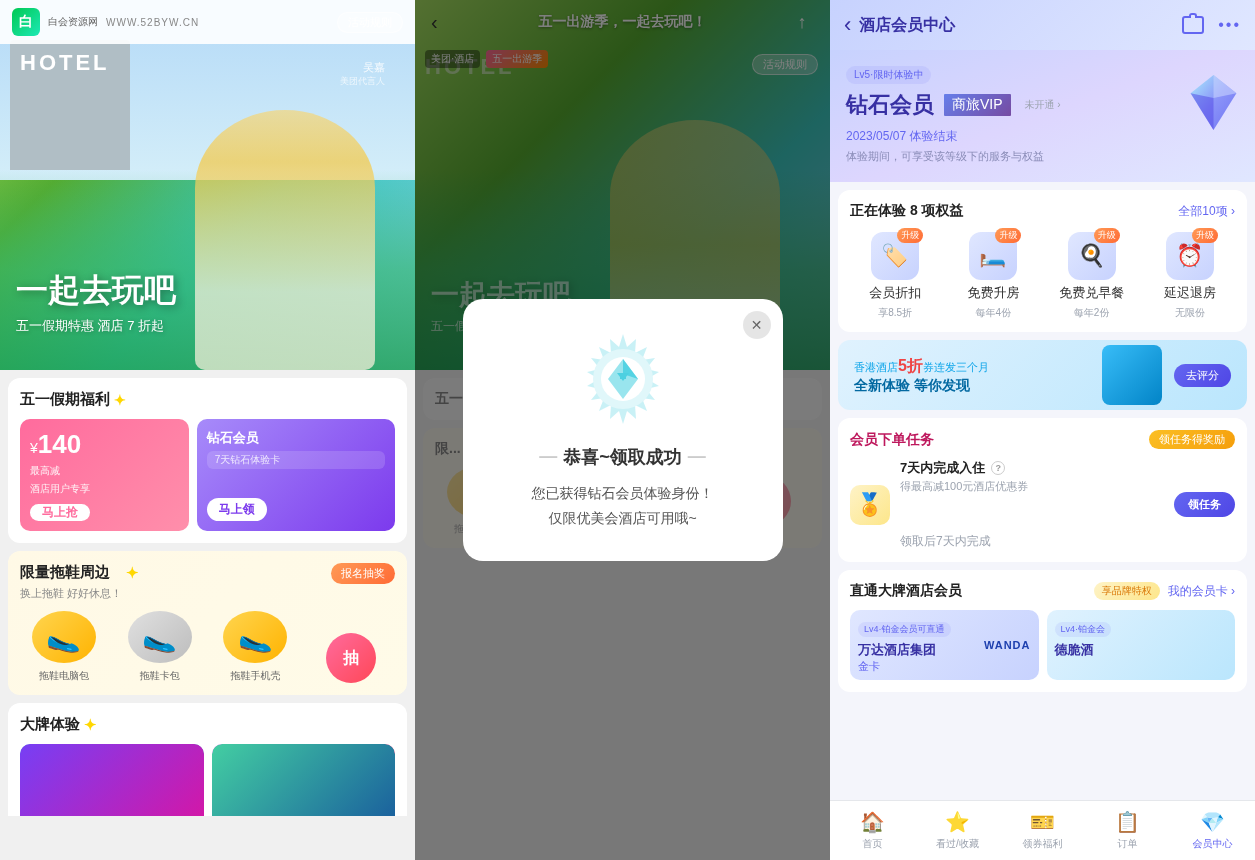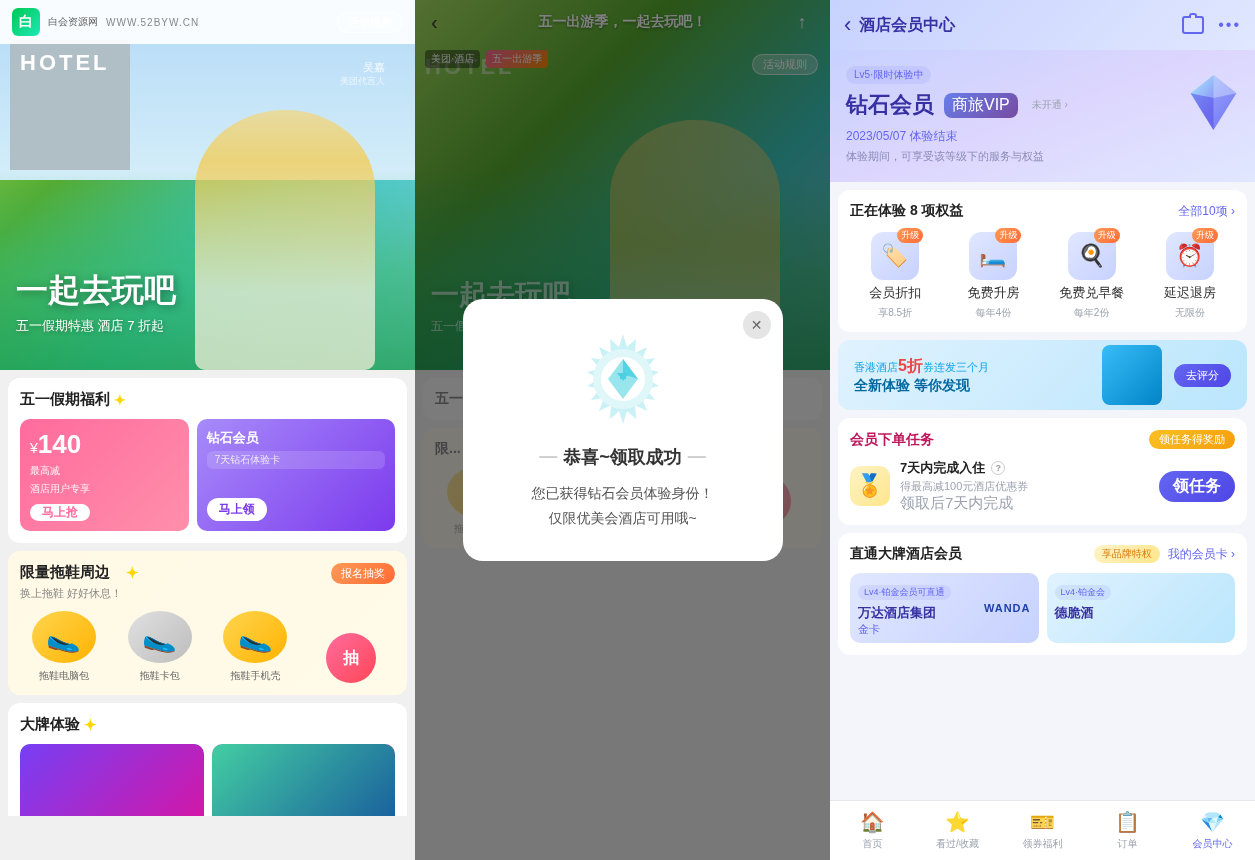--- a/index.html
+++ b/index.html
@@ -386,23 +386,23 @@
       margin-bottom: 8px;
     }
     .member-name {
       font-size: 22px;
       font-weight: 800;
       color: #3730a3;
     }
     .vip-tag {
       background: linear-gradient(135deg, #667eea, #764ba2);
       color: #fff;
-      border-radius: 8px;
+      border-radius: 1px;
       padding: 2px 8px;
-      font-size: 16px;
+      font-size: 14px;
       display: flex;
       align-items: center;
       gap: 3px;
     }
     .not-open {
       font-size: 10px;
       color: #9ca3af;
       margin-left: 4px;
     }
     .member-expire {
@@ -582,29 +582,30 @@
       justify-content: center;
       font-size: 9px;
       color: #999;
     }
     .task-coupon {
       font-size: 11px;
       color: #9ca3af;
       margin-top: 2px;
     }
     .task-deadline {
-      font-size: 15px;
+      font-size: 12px;
       color: #9ca3af;
+      margin-top: 39px;
     }
     .task-btn {
       background: linear-gradient(135deg, #6366f1, #4f46e5);
       color: #fff;
       border-radius: 20px;
       padding: 5px 14px;
-      font-size: 16px;
+      font-size: 11px;
       font-weight: 600;
       white-space: nowrap;
     }
 
     
     .hotel-member-section {
       background: #fff;
       margin: 0 8px 8px;
       border-radius: 12px;
       padding: 12px;

